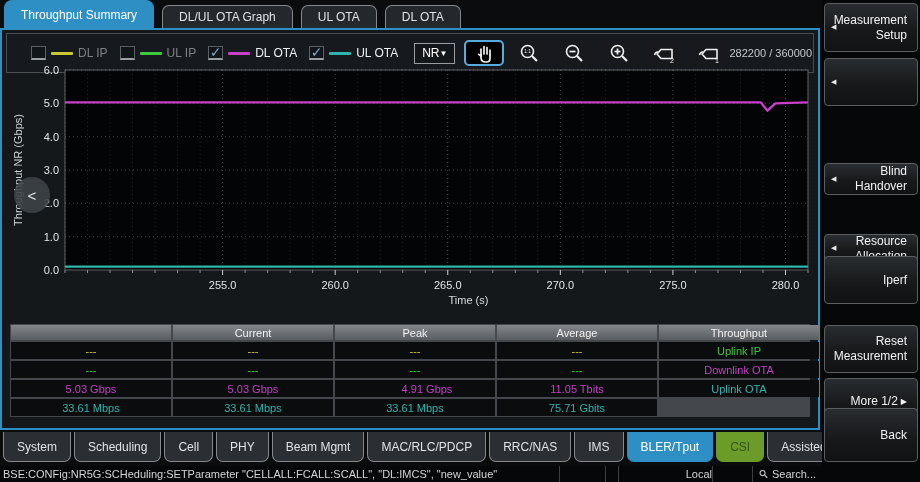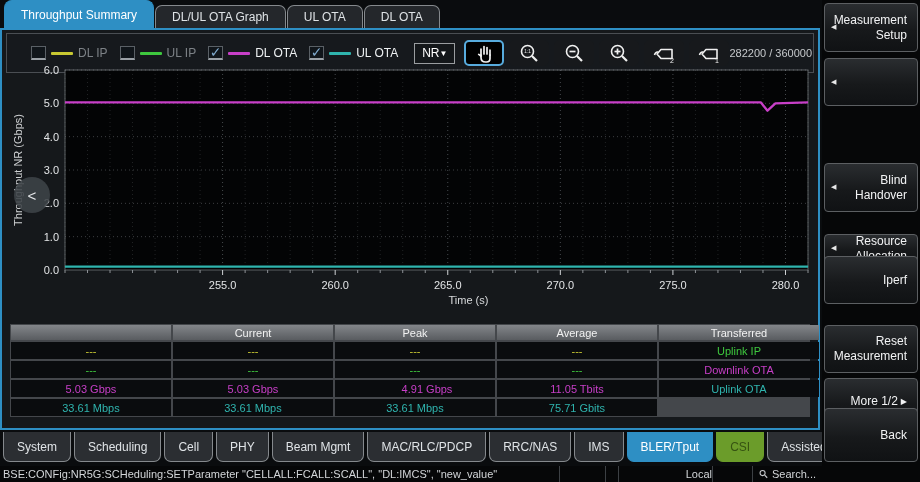--- a/index.html
+++ b/index.html
@@ -1,21 +1,21 @@
 <!DOCTYPE html>
 <html><head>
 <meta charset="utf-8">
 <style>
   * { margin:0; padding:0; box-sizing:border-box; }
   html,body { background:#000; }
   body { font-family:"Liberation Sans", sans-serif; }
   .screen { position:relative; width:920px; height:482px; background:#0a0c0e; overflow:hidden; }
 
   
-  .tabbar { position:absolute; left:0; top:0; width:820px; height:28px; display:flex; align-items:flex-end; padding-left:4px; gap:1px; }
+  .tabbar { position:absolute; left:0; top:0; width:820px; height:28px; display:flex; align-items:flex-end; padding-left:4px; gap:8px; }
   .ttab { height:23px; display:flex; align-items:center; padding:0 16px; font-size:12px; color:#dfe3e6;
           background:#24272b; border:1px solid #85898d; border-bottom:none; border-radius:7px 7px 0 0; cursor:default; white-space:nowrap; }
   .ttab.active { height:28px; background:#2e8fc4; border-color:#2e8fc4; color:#fff; border-radius:8px 8px 0 0; }
 
   
   .panel { position:absolute; left:0; top:28px; width:820px; height:402px; border:2px solid #2e8fc4; background:#15181b; }
 
   .legendbar { position:absolute; left:4px; top:3px; width:808px; height:40px; background:#16191d; border:1px solid #4a4e53;
                display:flex; align-items:center; padding-left:24px; }
   .litem { display:flex; align-items:center; margin-right:12px; }
@@ -263,21 +263,21 @@
 
     <div class="collapse-handle">
       <span>&lt;</span>
     </div>
 
     <div class="datatable" id="datatable">
         <div class="th"></div>
         <div class="th">Current</div>
         <div class="th">Peak</div>
         <div class="th">Average</div>
-        <div class="th">Transferred</div>
+        <div class="th">Throughput</div>
         <div class="td" style="color: rgb(200, 200, 50);">---</div>
         <div class="td" style="color: rgb(200, 200, 50);">---</div>
         <div class="td" style="color: rgb(200, 200, 50);">---</div>
         <div class="td" style="color: rgb(200, 200, 50);">---</div>
         <div class="td" style="color: rgb(62, 200, 62);">Uplink IP</div>
         <div class="td" style="color: rgb(62, 200, 62);">---</div>
         <div class="td" style="color: rgb(62, 200, 62);">---</div>
         <div class="td" style="color: rgb(62, 200, 62);">---</div>
         <div class="td" style="color: rgb(62, 200, 62);">---</div>
         <div class="td" style="color: rgb(200, 63, 200);">Downlink OTA</div>
@@ -325,21 +325,21 @@
   </div>
 
   <div class="sidebar" id="sidebar">
       <div class="sbtn" style="top: 3px; height: 49px;">
         <span class="larr">◀</span>
         <span>Measurement Setup</span>
       </div>
       <div class="sbtn" style="top: 58px; height: 48px;">
         <span class="larr">◀</span>
       </div>
-      <div class="sbtn" style="top: 163px; height: 49px;">
+      <div class="sbtn" style="top: 163px; height: 32px;">
         <span class="larr">◀</span>
         <span>Blind Handover</span>
       </div>
       <div class="sbtn" style="top: 234px; height: 29px;">
         <span class="larr">◀</span>
         <span>Resource Allocation</span>
       </div>
       <div class="sbtn" style="top: 256px; height: 48px;">
         <span>Iperf</span>
       </div>

